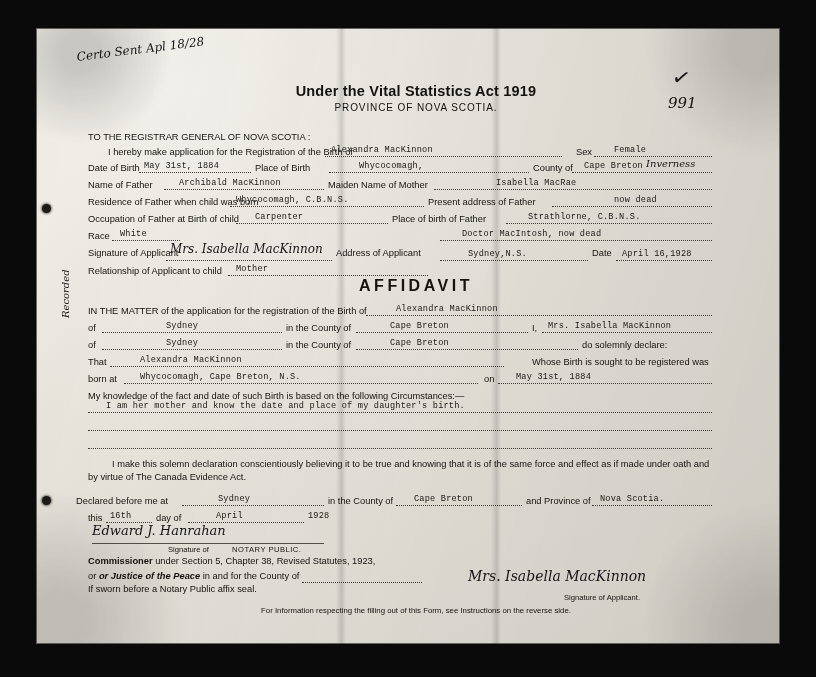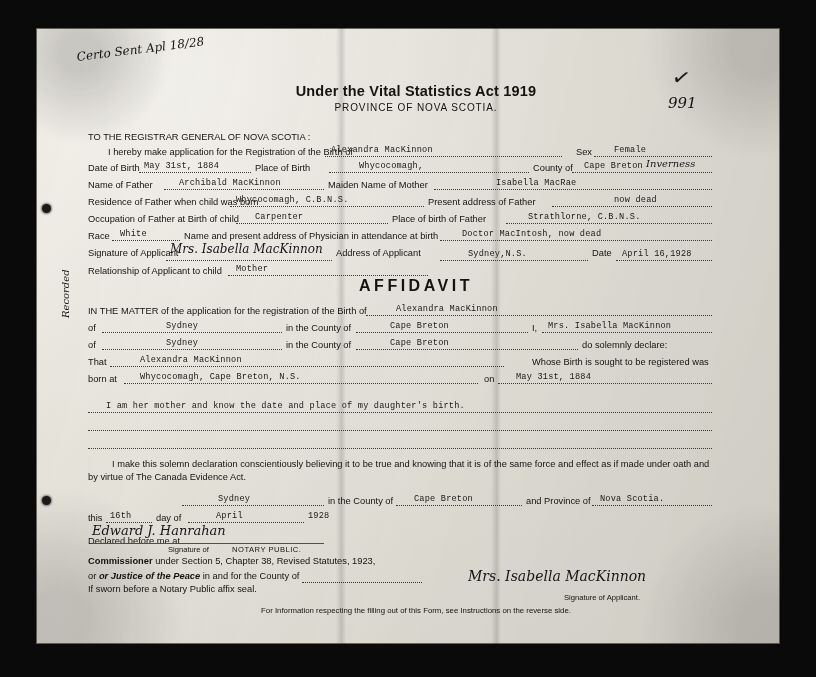--- a/index.html
+++ b/index.html
@@ -239,21 +239,20 @@
       <div class="ln lbl" style="left:52px; top:186px;">Occupation of Father at Birth of child</div>
       <div class="rule" style="left:200px; top:195px; width:152px;"></div>
       <div class="tw" style="left:219px; top:184px;">Carpenter</div>
       <div class="ln lbl" style="left:356px; top:186px;">Place of birth of Father</div>
       <div class="rule" style="left:470px; top:195px; width:206px;"></div>
       <div class="tw" style="left:492px; top:184px;">Strathlorne, C.B.N.S.</div>
 
       <div class="ln lbl" style="left:52px; top:203px;">Race</div>
       <div class="rule" style="left:76px; top:212px; width:68px;"></div>
       <div class="tw" style="left:84px; top:201px;">White</div>
-      <div class="ln lbl" style="left:148px; top:203px;">Name and present address of Physician in attendance at birth</div>
       <div class="rule" style="left:404px; top:212px; width:272px;"></div>
       <div class="tw" style="left:426px; top:201px;">Doctor MacIntosh, now dead</div>
 
       <div class="ln lbl" style="left:52px; top:220px;">Signature of Applicant</div>
       <div class="rule" style="left:130px; top:232px; width:166px;"></div>
       <div class="hw" style="left:134px; top:214px; font-size:12px;">Mrs. Isabella MacKinnon</div>
       <div class="ln lbl" style="left:300px; top:220px;">Address of Applicant</div>
       <div class="rule" style="left:404px; top:232px; width:148px;"></div>
       <div class="tw" style="left:432px; top:221px;">Sydney,N.S.</div>
       <div class="ln lbl" style="left:556px; top:220px;">Date</div>
@@ -293,28 +292,29 @@
       <div class="tw" style="left:104px; top:327px;">Alexandra MacKinnon</div>
       <div class="ln lbl" style="left:472px; top:329px;margin-left:24px;">Whose Birth is sought to be registered was</div>
 
       <div class="ln lbl" style="left:52px; top:346px;">born at</div>
       <div class="rule" style="left:88px; top:355px; width:354px;"></div>
       <div class="tw" style="left:104px; top:344px;">Whycocomagh, Cape Breton, N.S.</div>
       <div class="ln lbl" style="left:448px; top:346px;">on</div>
       <div class="rule" style="left:462px; top:355px; width:214px;"></div>
       <div class="tw" style="left:480px; top:344px;">May 31st, 1884</div>
 
+      <div class="ln lbl" style="left:52px; top:363px;">My knowledge of the fact and date of such Birth is based on the following Circumstances:—</div>
       <div class="rule" style="left:52px; top:384px; width:624px;"></div>
       <div class="tw" style="left:70px; top:373px;">I am her mother and know the date and place of my daughter's birth.</div>
       <div class="rule" style="left:52px; top:402px; width:624px;"></div>
       <div class="rule" style="left:52px; top:420px; width:624px;"></div>
 
       <div class="ln lbl" style="left:52px; top:430px; width:624px; white-space:normal; text-indent:24px; line-height:1.45;">I make this solemn declaration conscientiously believing it to be true and knowing that it is of the same force and effect as if made under oath and by virtue of The Canada Evidence Act.</div>
 
-      <div class="ln lbl" style="left:52px; top:468px;margin-top:40px;">Declared before me at</div>
+      <div class="ln lbl" style="left:40px; top:468px;">Declared before me at</div>
       <div class="rule" style="left:146px; top:477px; width:142px;"></div>
       <div class="tw" style="left:182px; top:466px;">Sydney</div>
       <div class="ln lbl" style="left:292px; top:468px;">in the County of</div>
       <div class="rule" style="left:360px; top:477px; width:126px;"></div>
       <div class="tw" style="left:378px; top:466px;">Cape Breton</div>
       <div class="ln lbl" style="left:490px; top:468px;">and Province of</div>
       <div class="rule" style="left:556px; top:477px; width:120px;"></div>
       <div class="tw" style="left:564px; top:466px;">Nova Scotia.</div>
 
       <div class="ln lbl" style="left:52px; top:485px;">this</div>

